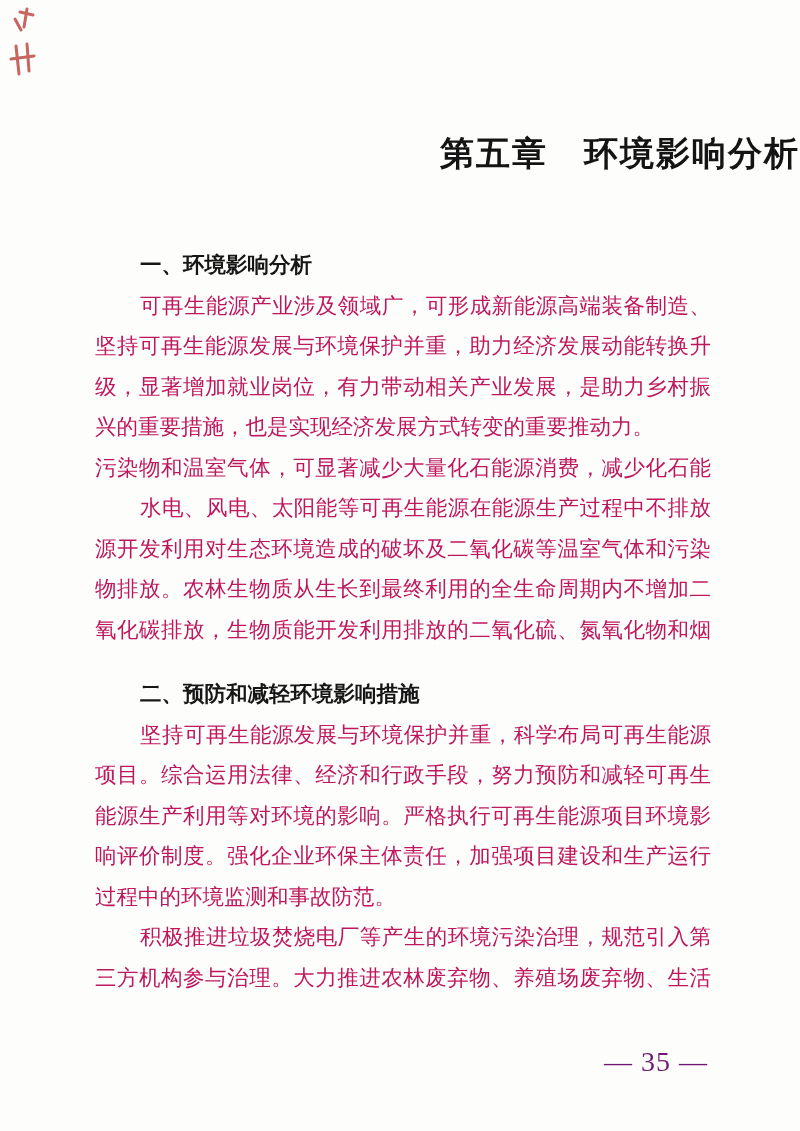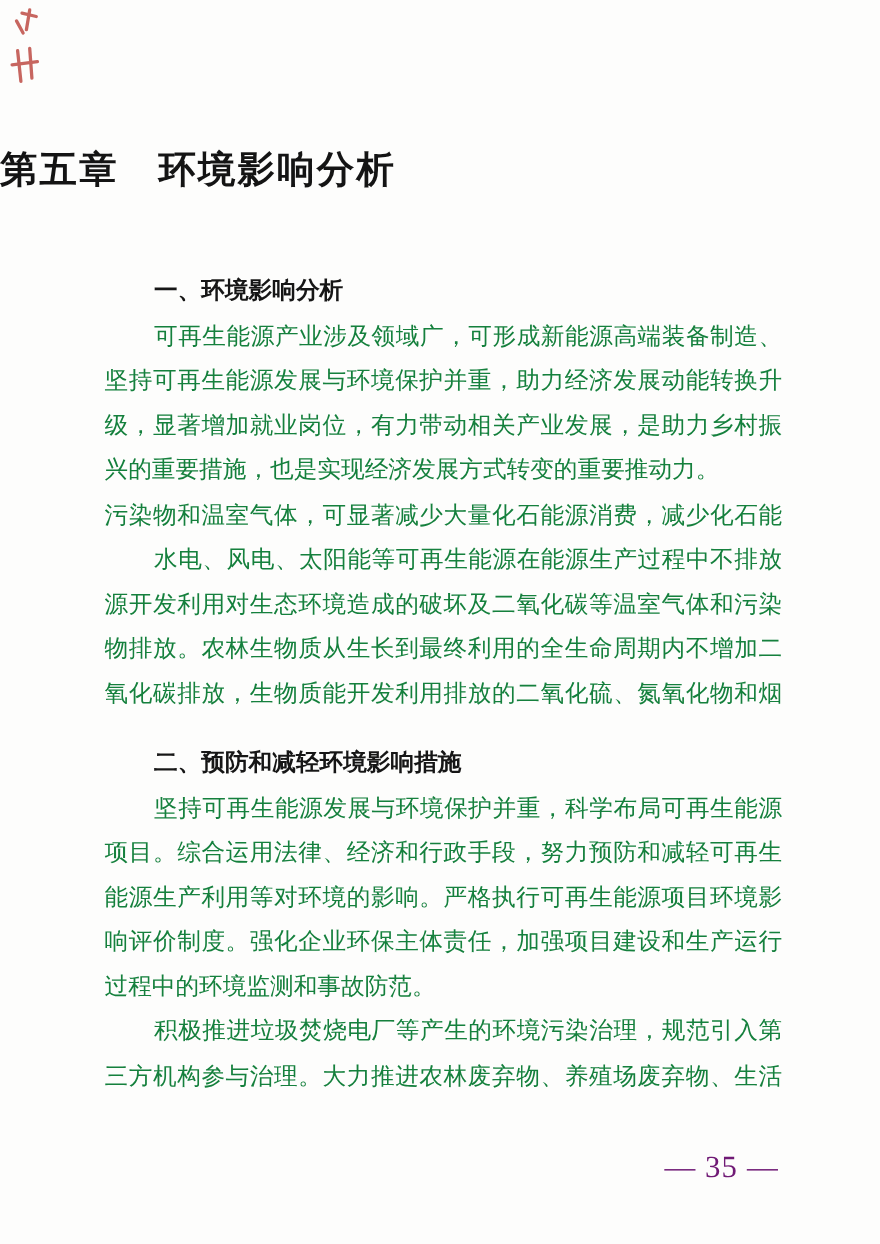--- a/index.html
+++ b/index.html
@@ -11,37 +11,37 @@
   .page {
     position: relative;
     width: 800px; height: 1131px;
     background: #fdfdfc;
     overflow: hidden;
     color: #1f1f1f;
   }
   .chapter-title {
     position: absolute;
     top: 131px; left: 0; width: 100%;
-    text-align: left;
+    text-align: right;
     font-family: "DejaVu Serif", "Liberation Serif", serif;
     font-weight: bold;
     font-size: 34px;
     letter-spacing: 2px;
     color: #141414;
   }
   .doc-body {
     position: absolute;
     top: 221px; left: 95px;
     width: 616px;
   }
   .ln {
     height: 40.5px;
     line-height: 40.5px;
     font-size: 21.5px;
-    color: #15803d;
+    color: #be185d;
     text-align: justify;
     text-align-last: justify;
     overflow: hidden;
   }
   .ln.end {
     text-align: right;
     text-align-last: left;
   }
   .ln.indent { padding-left: 45px; }
   .ln.heading {

